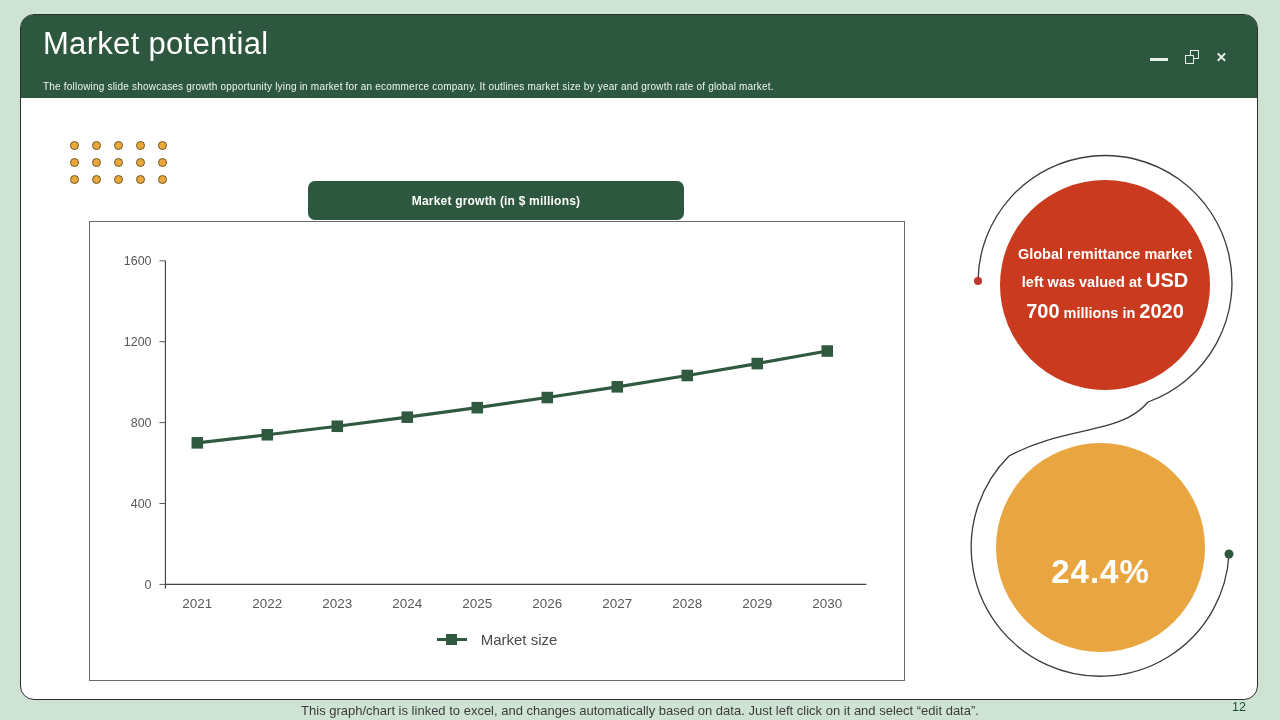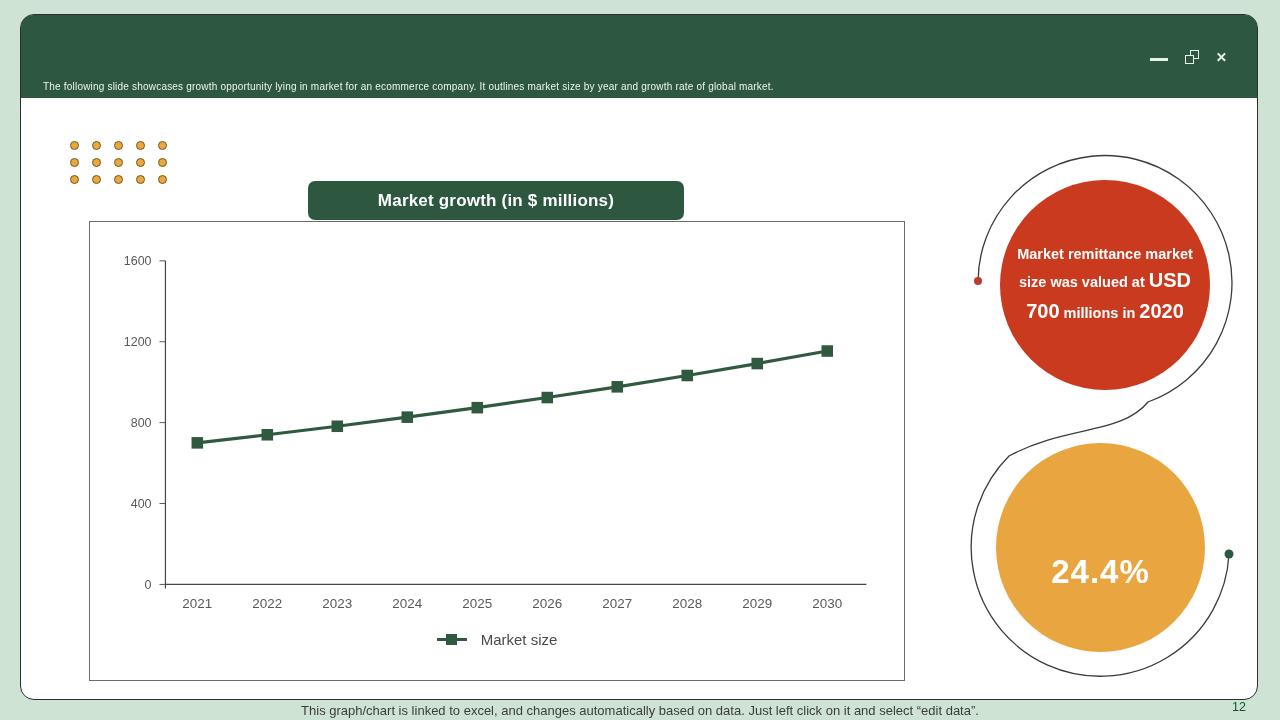--- a/index.html
+++ b/index.html
@@ -31,21 +31,21 @@
   .dot-grid {
     position:absolute; left:49px; top:126px;
     display:grid; grid-template-columns:repeat(5, 9px); gap:8px 13px;
   }
   .dot { width:9px; height:9px; border-radius:50%; background:#eaa73e; border:1.5px solid #6f5a22; }
 
   .chart-banner {
     position:absolute; left:287px; top:166px; width:376px; height:39px;
     background: var(--green, #2d573f); border-radius:7px;
     display:flex; align-items:center; justify-content:center;
-    color:#fff; font-weight:bold; font-size:17px; letter-spacing:0.2px;
+    color:#fff; font-weight:bold; font-size:12px; letter-spacing:0.2px;
     z-index:4;
   }
   .chart-box {
     position:absolute; left:68px; top:206px; width:816px; height:460px;
     background:#fff; border:1.2px solid #6b6b6b;
   }
   #chart-svg { width:100%; height:100%; display:block; font-family:"Liberation Sans", sans-serif; }
   .legend {
     position:absolute; left:0; right:0; bottom:32px;
     display:flex; align-items:center; justify-content:center; gap:14px;
@@ -72,20 +72,21 @@
     text-align:center; font-size:13px; color:#3c3c3c;
   }
   .page-number { position:absolute; right:34px; top:700px; font-size:12.5px; color:#14532d; }
 </style>
 </head>
 <body>
 
 <div class="card">
 
   <div class="header">
+    <div class="title">Market potential</div>
     <div class="subtitle">The following slide showcases growth opportunity lying in market for an ecommerce company. It outlines market size by year and growth rate of global market.</div>
     <div class="win">
       <span class="min-bar"></span>
       <span class="restore">
         <span class="back"></span>
         <span class="front"></span>
       </span>
       <span class="close">✕</span>
     </div>
   </div>
@@ -155,21 +156,21 @@
   </div>
 
   <svg class="arc-svg" viewBox="0 0 330 550">
     <path d="M 27 136 A 127 127 0 1 1 197 257 C 170 290 115 280 58 311 A 129 129 0 1 0 278 409" fill="none" stroke="#3b3b3b" stroke-width="1.3"></path>
     <circle cx="27" cy="136" r="4" fill="#c0392b"></circle>
     <circle cx="278" cy="409" r="4.5" fill="#2d573f"></circle>
   </svg>
 
   <div class="circle red-circle">
     <div class="red-text">
-      <span>Market remittance market size was valued at</span>
+      <span>Global remittance market left was valued at</span>
       <span class="big">USD 700</span>
       <span>millions in</span>
       <span class="big">2020</span>
     </div>
   </div>
 
   <div class="circle orange-circle">
     <div class="cagr">
       <br>
       <span>24.4%</span>

